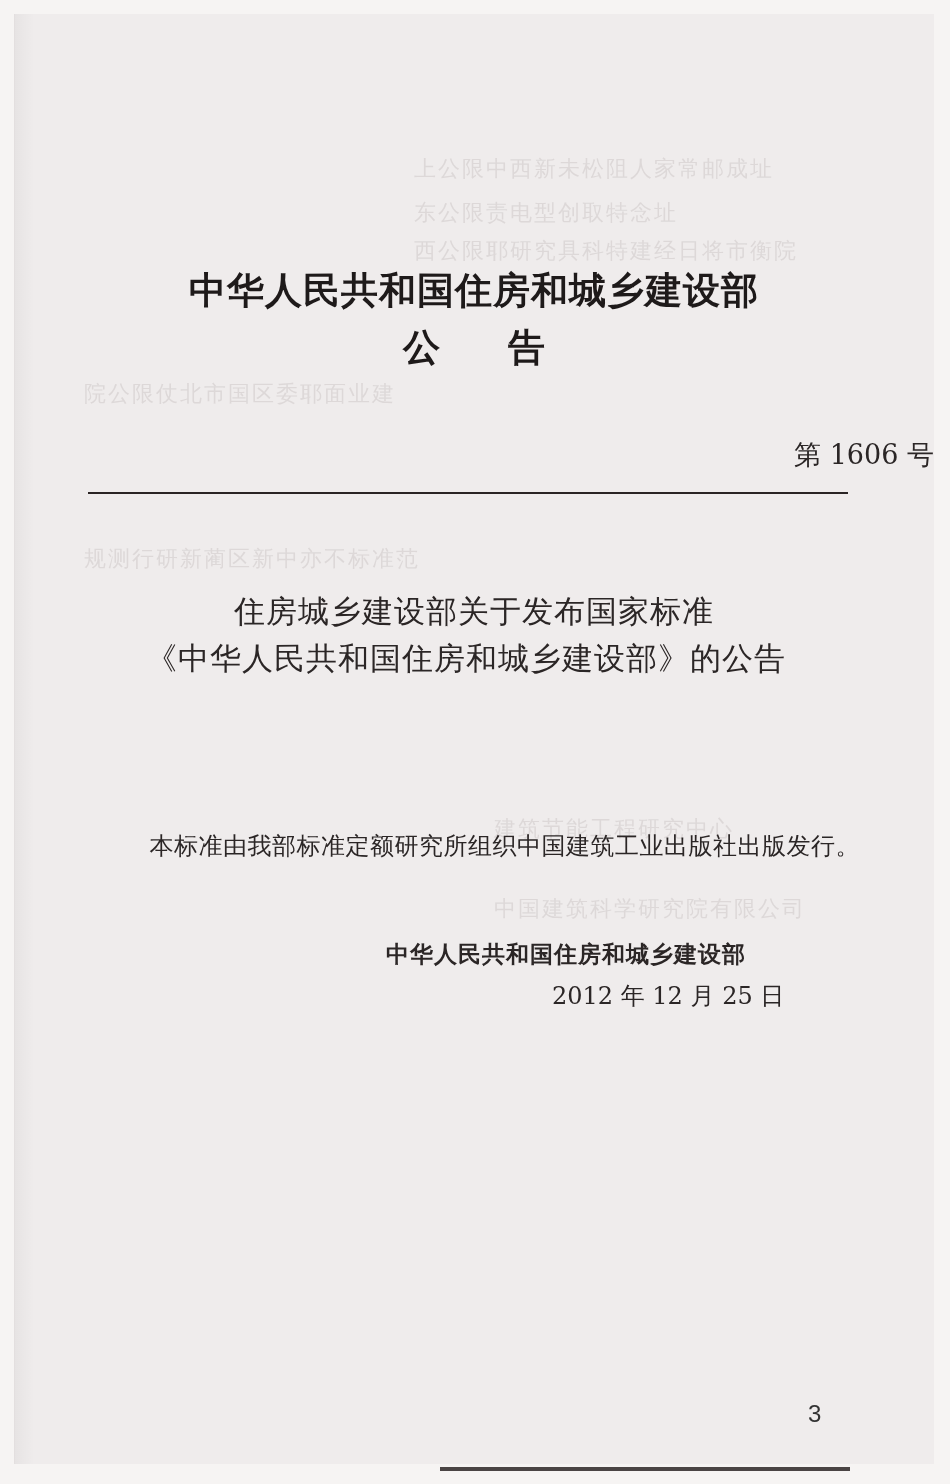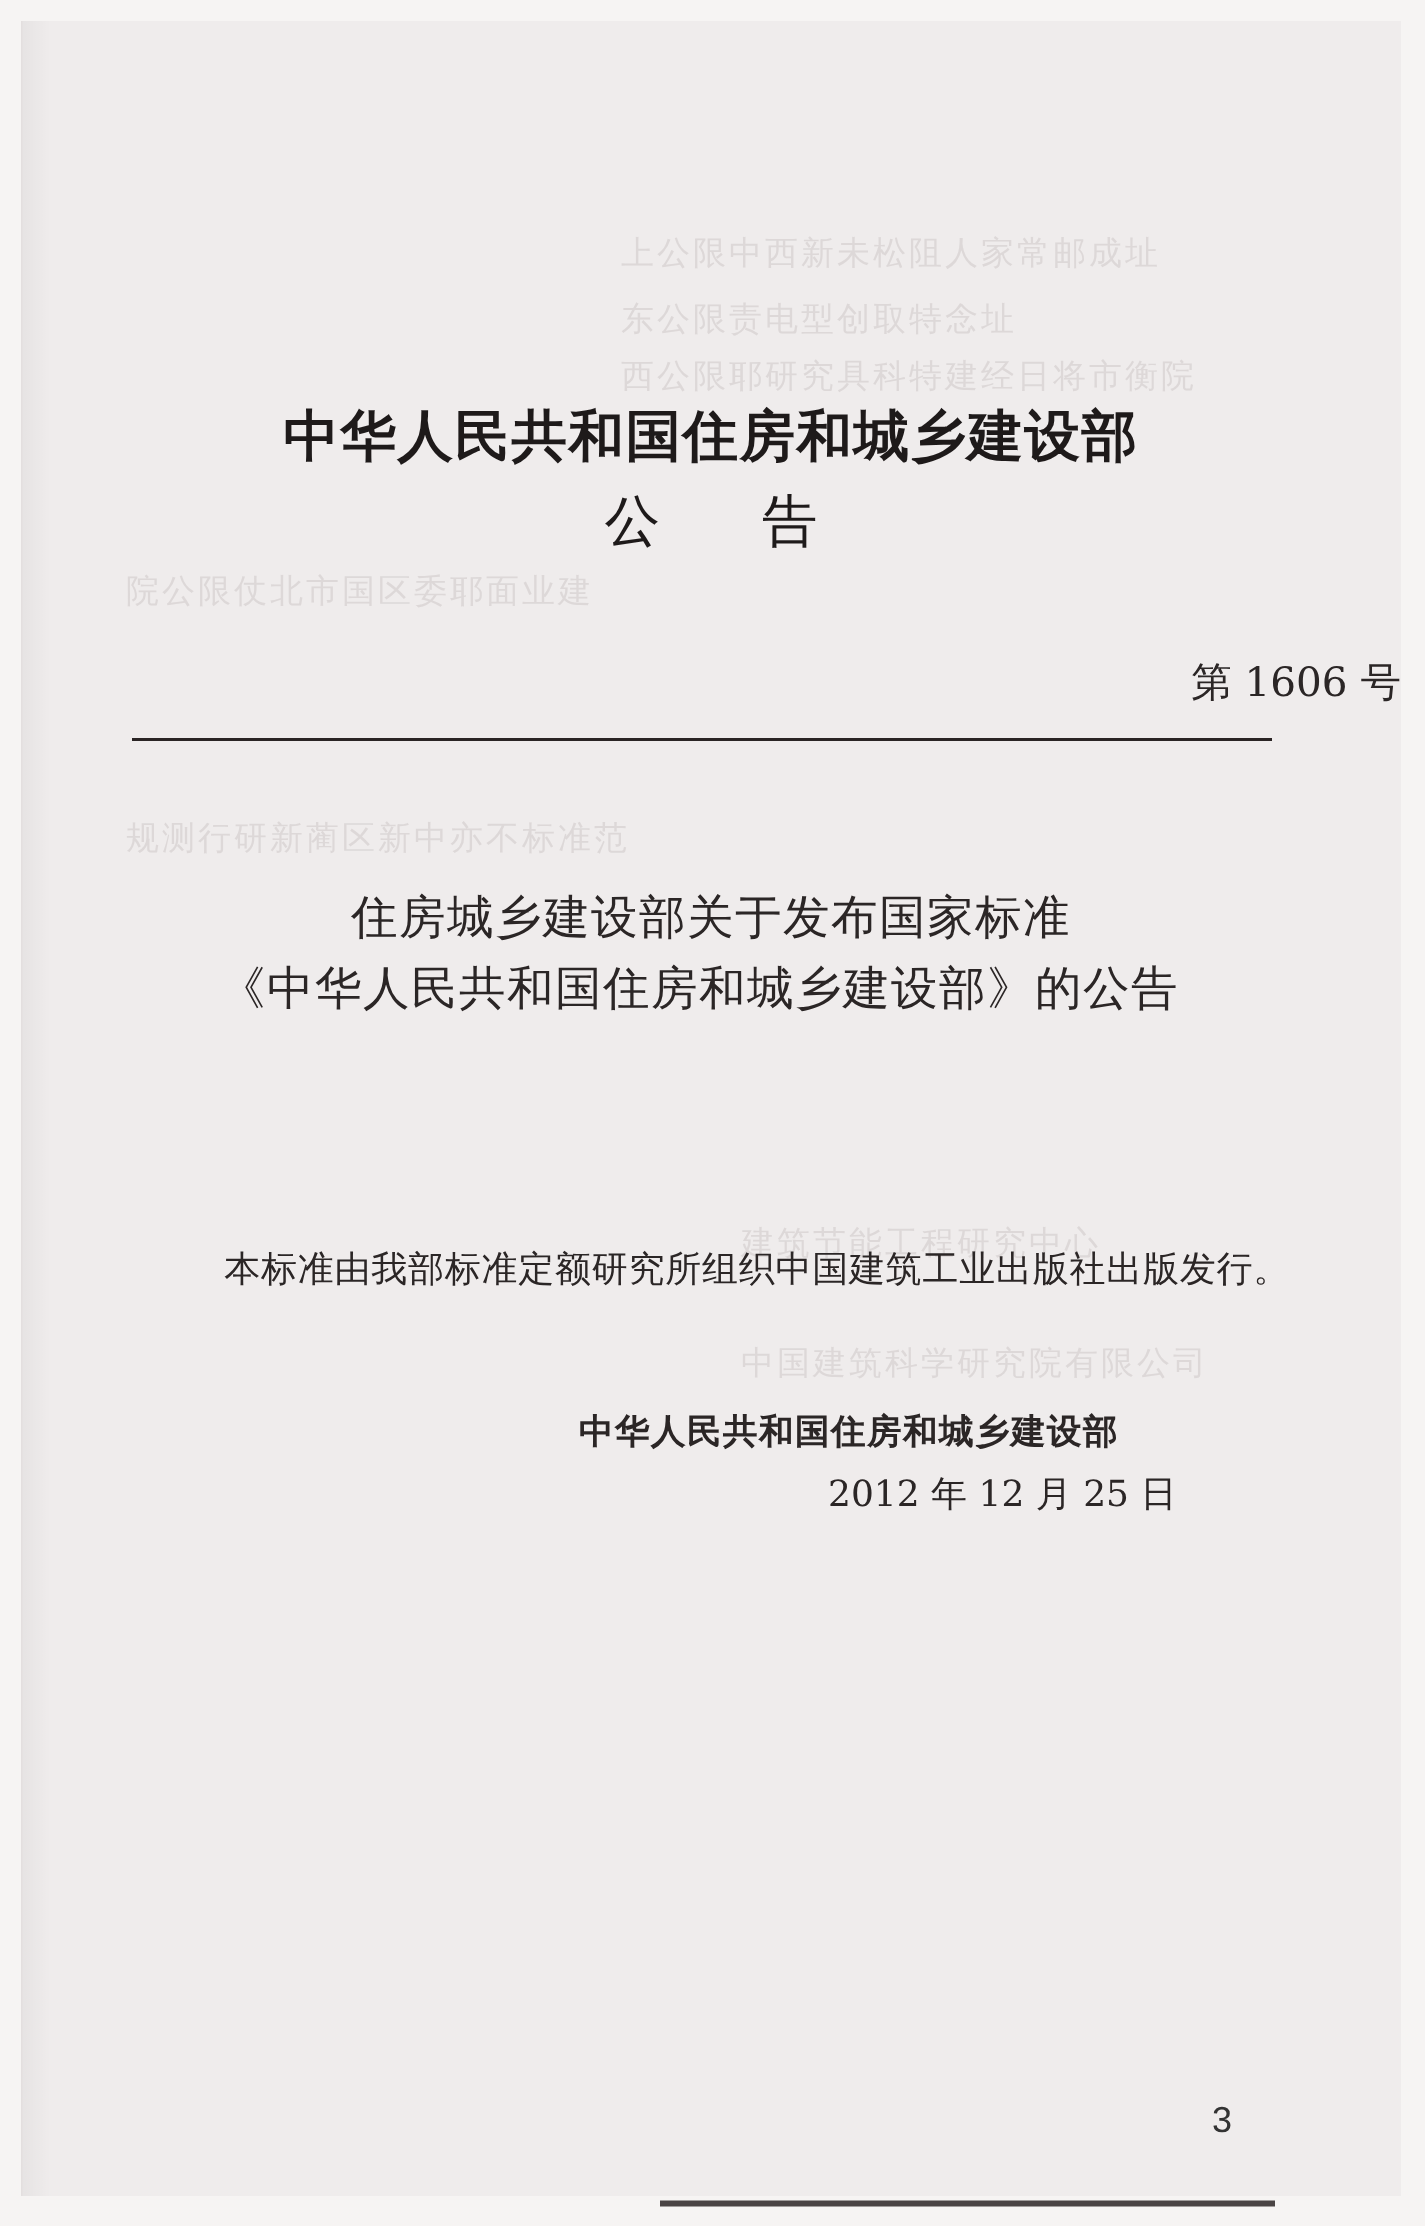--- a/index.html
+++ b/index.html
@@ -19,21 +19,21 @@
     .ghost {
       position: absolute; color: #cfc9c9; opacity: 0.55; font-size: 22px; letter-spacing: 2px;
       font-family: "DejaVu Sans", sans-serif; white-space: nowrap;
     }
     .title-main {
       position: absolute; left: 0; width: 920px; top: 252px; text-align: center;
       font-family: "DejaVu Sans", sans-serif; font-weight: bold; font-size: 37px; letter-spacing: 1px; color: #1e1a1a;
     }
     .title-sub {
       position: absolute; left: 0; width: 920px; top: 309px; text-align: center;
-      font-family: "DejaVu Sans", sans-serif; font-weight: normal; font-size: 37px; letter-spacing: 68px; padding-left: 68px; box-sizing: border-box; color: #1e1a1a;
+      font-family: "DejaVu Sans", sans-serif; font-weight: bold; font-size: 37px; letter-spacing: 68px; padding-left: 68px; box-sizing: border-box; color: #1e1a1a;
     }
     .doc-number {
       position: absolute; left: 0; width: 920px; top: 423px; text-align: right; font-size: 27px;
     }
     .rule {
       position: absolute; left: 74px; top: 478px; width: 760px; height: 2px; background: #2a2424;
     }
     .headline {
       position: absolute; left: 0; width: 920px; text-align: center; font-size: 31px; letter-spacing: 1px;
     }

